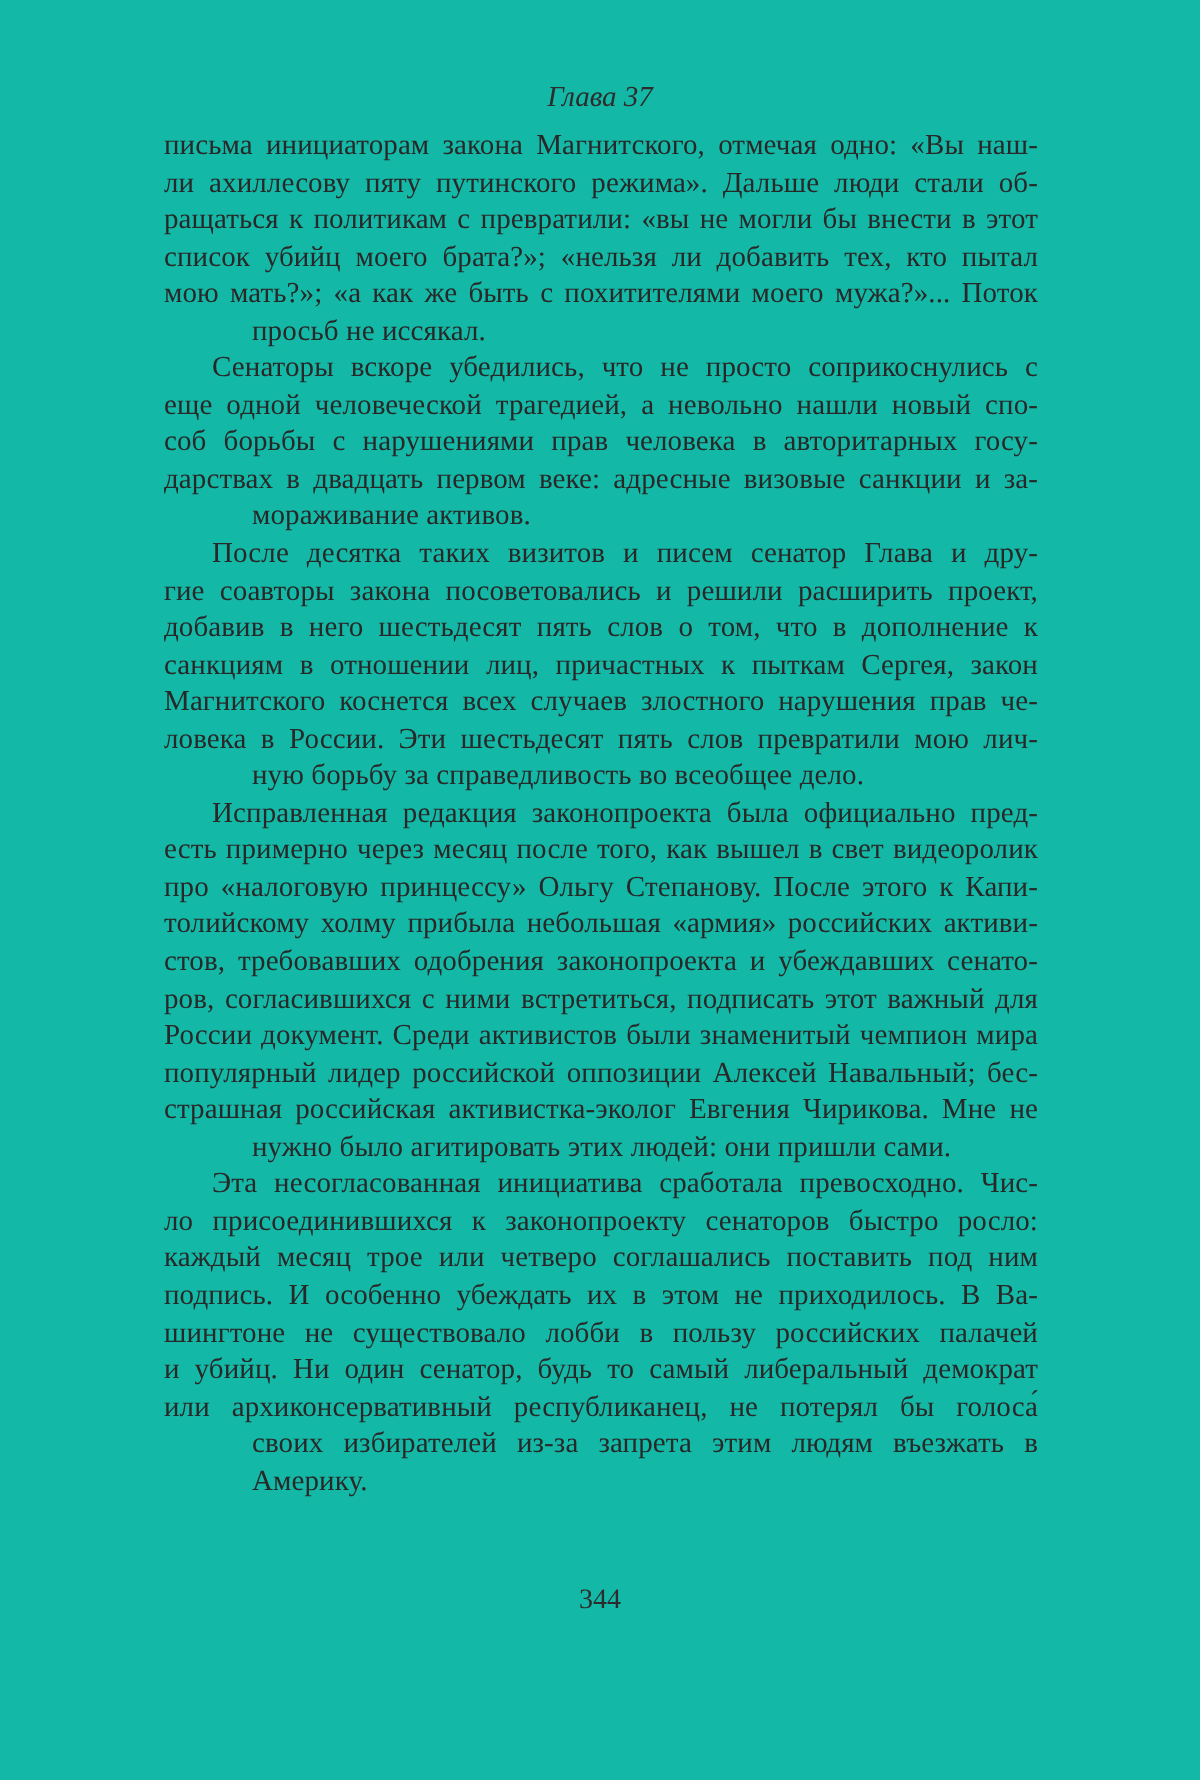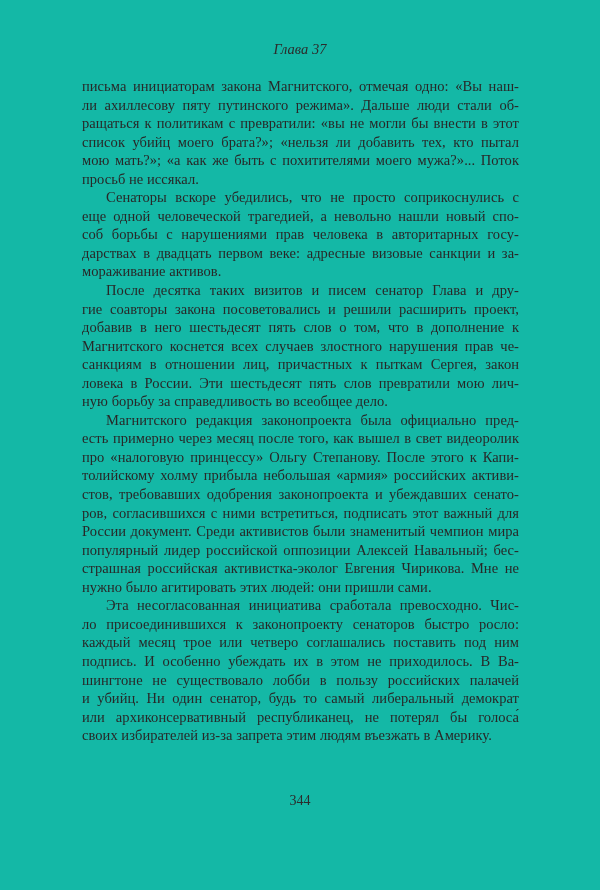--- a/index.html
+++ b/index.html
@@ -27,35 +27,36 @@
     left: 0;
     width: 100%;
     text-align: center;
     font-style: italic;
     font-size: 14.5px;
     line-height: 18px;
     color: #2c2c2c;
   }
   .text-block {
     position: absolute;
-    top: 77px;
+    top: 64px;
     left: 82px;
     width: 437px;
     font-family: Liberation Serif, serif;
   }
   .line {
     font-size: 14.5px;
     line-height: 18.55px;
     text-align: justify;
     text-align-last: justify;
     letter-spacing: 0.05px;
     white-space: normal;
   }
   .line.last {
     text-align-last: left;
+    margin-left: 44px;
   }
   .line.indent {
     text-indent: 24px;
   }
   .page-number {
     position: absolute;
     top: 793px;
     left: 0;
     width: 100%;
     text-align: center;
@@ -77,25 +78,25 @@
       <div class="line">мою мать?»; «а как же быть с похитителями моего мужа?»... Поток</div>
       <div class="line last">просьб не иссякал.</div>
       <div class="line indent">Сенаторы вскоре убедились, что не просто соприкоснулись с</div>
       <div class="line">еще одной человеческой трагедией, а невольно нашли новый спо-</div>
       <div class="line">соб борьбы с нарушениями прав человека в авторитарных госу-</div>
       <div class="line">дарствах в двадцать первом веке: адресные визовые санкции и за-</div>
       <div class="line last">мораживание активов.</div>
       <div class="line indent">После десятка таких визитов и писем сенатор Глава и дру-</div>
       <div class="line">гие соавторы закона посоветовались и решили расширить проект,</div>
       <div class="line">добавив в него шестьдесят пять слов о том, что в дополнение к</div>
+      <div class="line">санкциям в отношении лиц, причастных к пыткам Сергея, закон</div>
       <div class="line">Магнитского коснется всех случаев злостного нарушения прав че-</div>
-      <div class="line">санкциям в отношении лиц, причастных к пыткам Сергея, закон</div>
       <div class="line">ловека в России. Эти шестьдесят пять слов превратили мою лич-</div>
       <div class="line last">ную борьбу за справедливость во всеобщее дело.</div>
-      <div class="line indent">Магнитского редакция законопроекта была официально пред-</div>
+      <div class="line indent">Исправленная редакция законопроекта была официально пред-</div>
       <div class="line">есть примерно через месяц после того, как вышел в свет видеоролик</div>
       <div class="line">про «налоговую принцессу» Ольгу Степанову. После этого к Капи-</div>
       <div class="line">толийскому холму прибыла небольшая «армия» российских активи-</div>
       <div class="line">стов, требовавших одобрения законопроекта и убеждавших сенато-</div>
       <div class="line">ров, согласившихся с ними встретиться, подписать этот важный для</div>
       <div class="line">России документ. Среди активистов были знаменитый чемпион мира</div>
       <div class="line">популярный лидер российской оппозиции Алексей Навальный; бес-</div>
       <div class="line">страшная российская активистка-эколог Евгения Чирикова. Мне не</div>
       <div class="line last">нужно было агитировать этих людей: они пришли сами.</div>
       <div class="line indent">Эта несогласованная инициатива сработала превосходно. Чис-</div>

